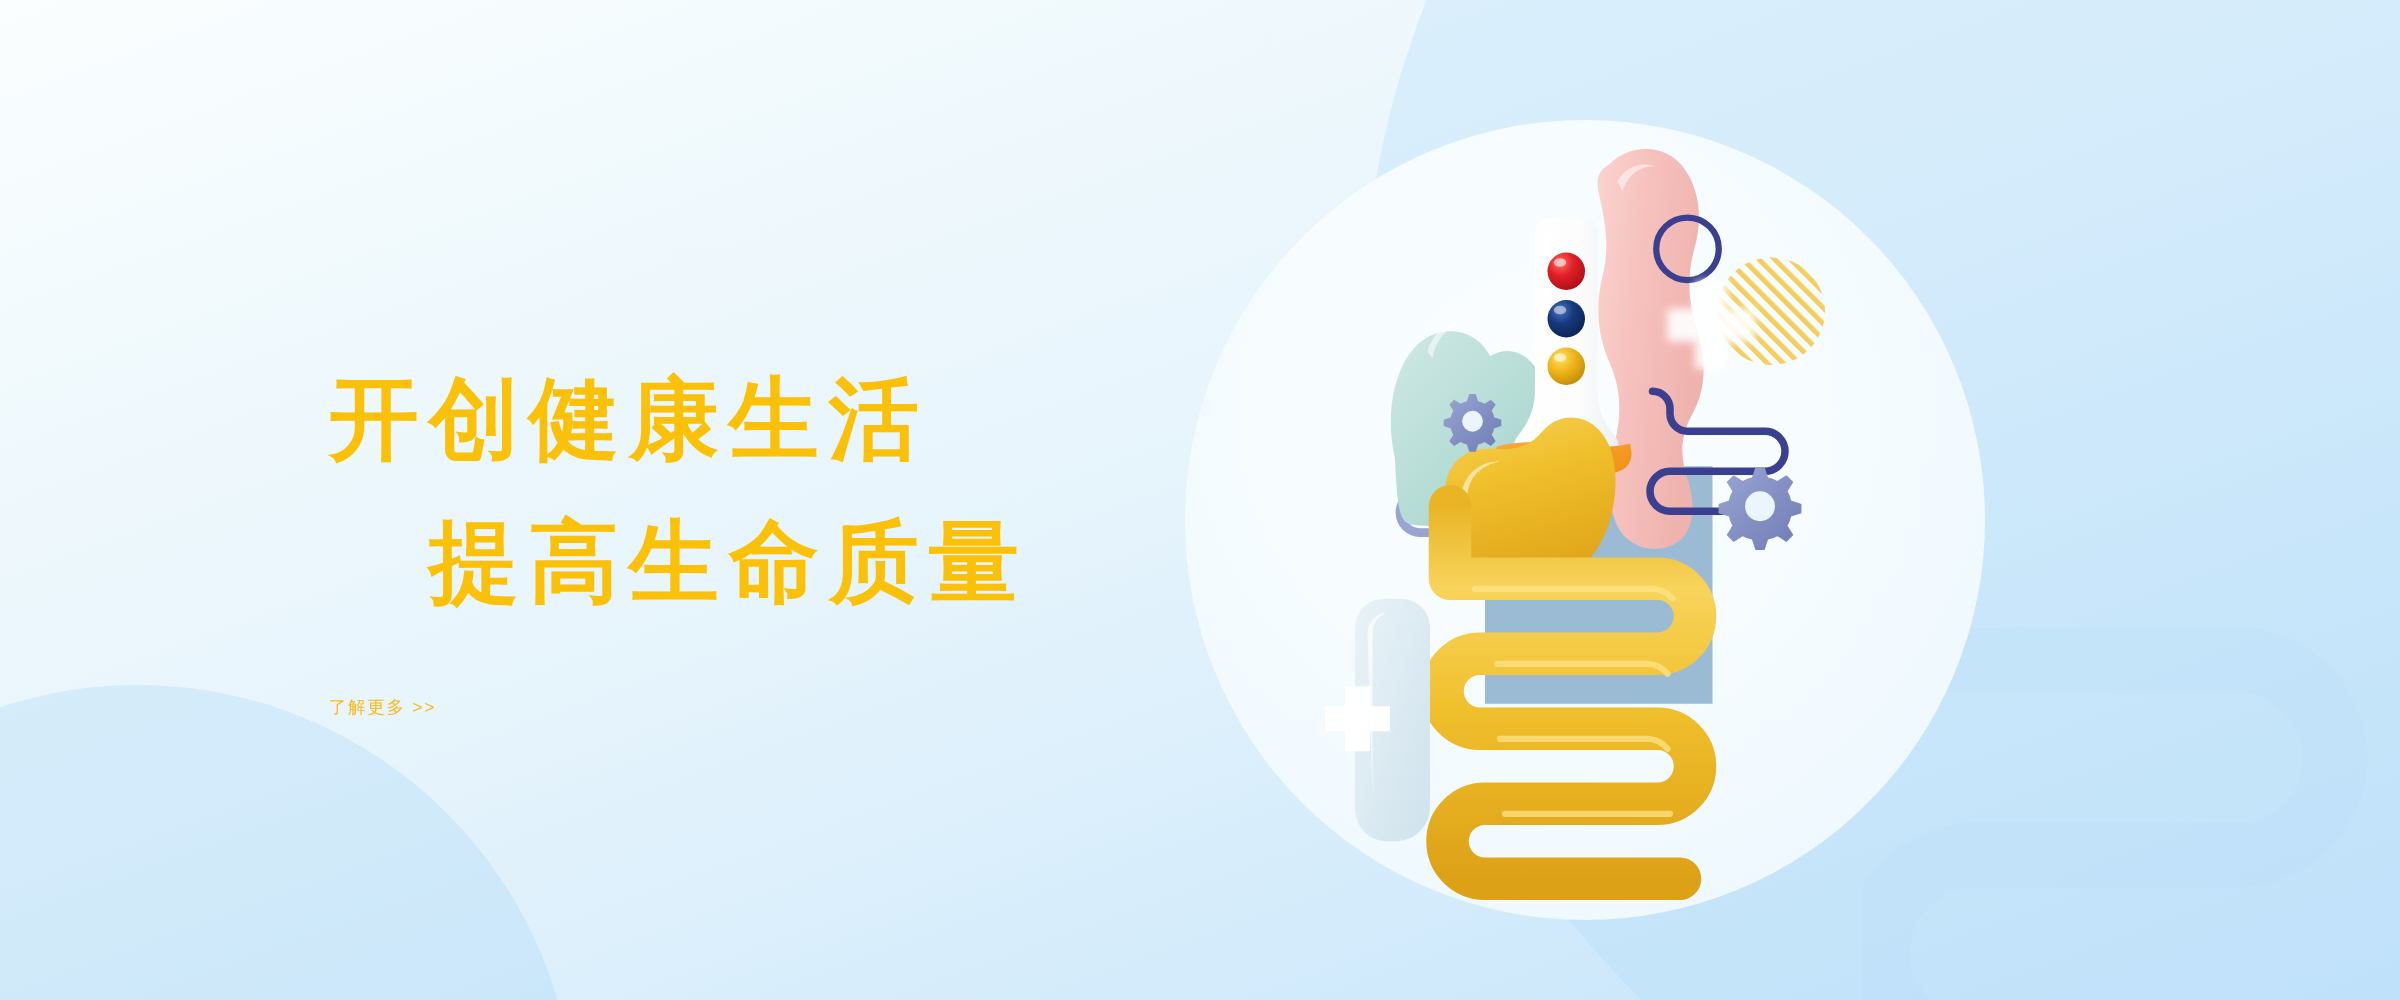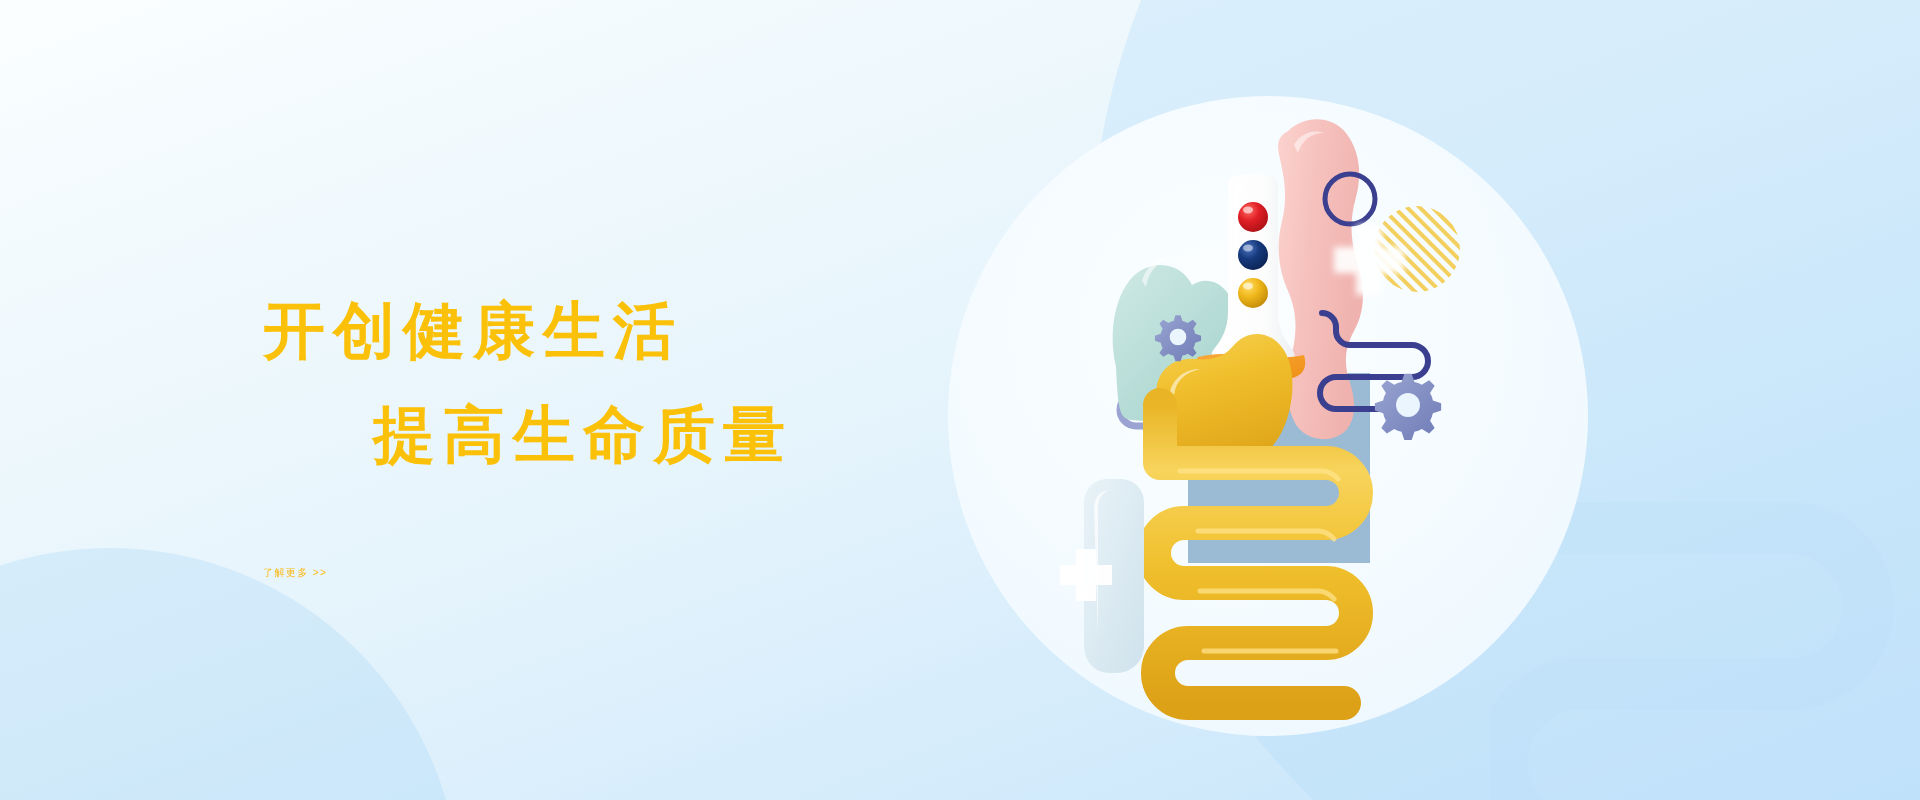--- a/index.html
+++ b/index.html
@@ -50,33 +50,33 @@
     background:radial-gradient(circle at 44% 36%, #fbfeff 0%, #f4fbff 52%, #eaf6fe 100%);
   }
 
   
   .copy {
     position:absolute;
     left:263px; top:300px;
     width:640px;
   }
   .headline-line {
-    font-size:62px;
+    font-size:72px;
     font-weight:700;
     letter-spacing:8px;
     line-height:1.0;
     color:#fbc108;
     white-space:nowrap;
   }
   .headline-line + .headline-line { margin-top:42px;text-align:center; }
 
   .cta {
     display:inline-block;
-    margin-top:100px;
-    font-size:10px;
+    margin-top:71px;
+    font-size:14px;
     letter-spacing:1.4px;
     color:#fbb913;
     text-decoration:none;
     cursor:pointer;
     white-space:nowrap;
   }
 
   
   .illustration {
     position:absolute;

